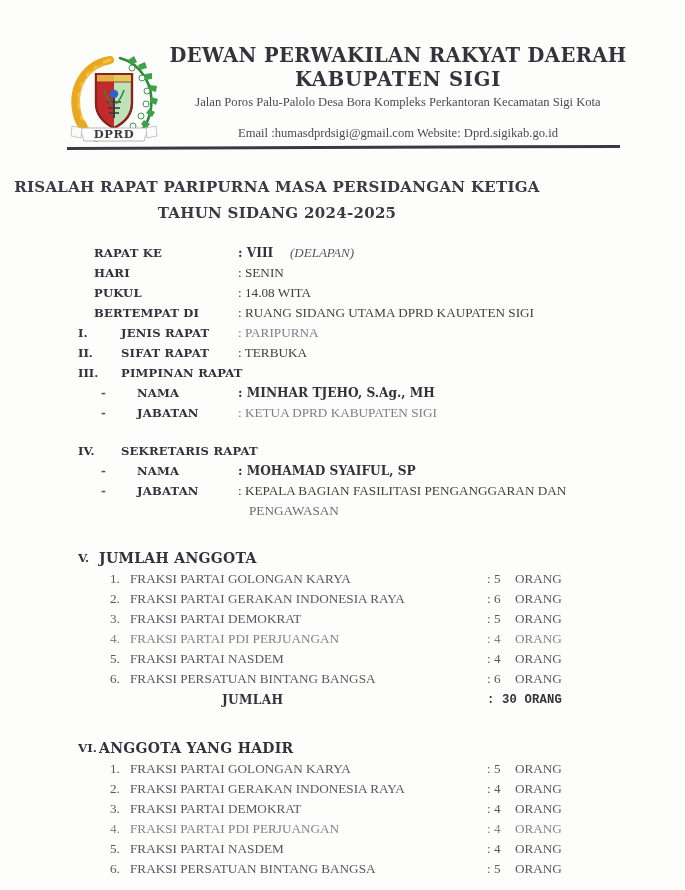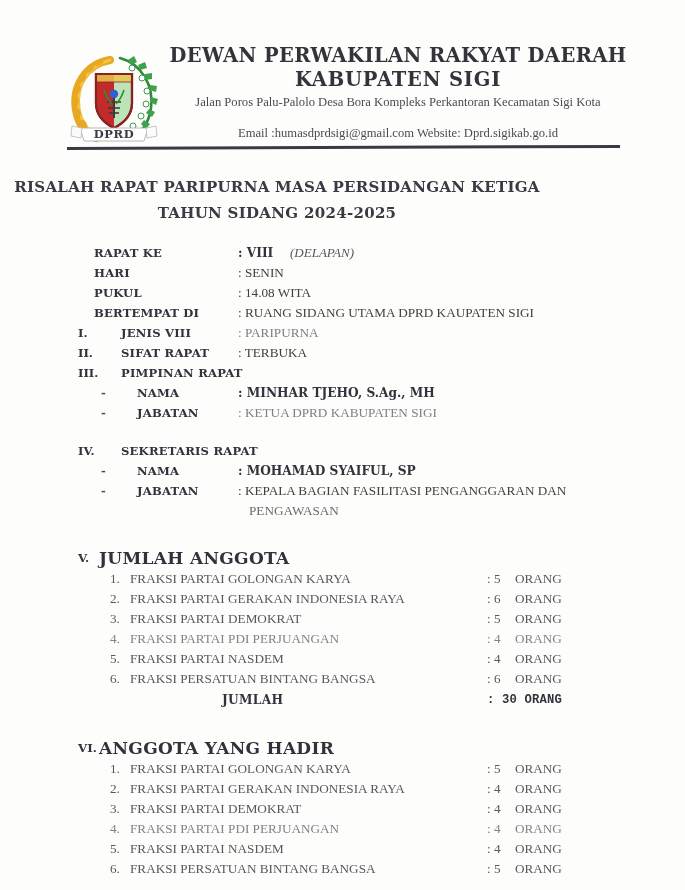--- a/index.html
+++ b/index.html
@@ -175,21 +175,21 @@
     font-family: "DejaVu Serif", serif;
     font-weight: bold;
     font-size: 11.8px;
     color: #32323c;
   }
   .sec-title {
     position: absolute;
     left: 99px;
     font-family: "DejaVu Serif", serif;
     font-weight: bold;
-    font-size: 17px;
+    font-size: 14px;
     letter-spacing: 0.3px;
     color: #32323c;
   }
 
   
   .fr-row {
     position: relative;
     height: 20px;
     line-height: 20px;
     white-space: nowrap;
@@ -359,21 +359,21 @@
       <span class="lbl">PUKUL</span>
       <span class="val"><span>:</span> <span>14.08  WITA</span></span>
     </div>
     <div class="row">
       <span class="lbl">BERTEMPAT DI</span>
       <span class="val"><span>:</span> <span>RUANG SIDANG UTAMA DPRD KAUPATEN SIGI</span></span>
     </div>
 
     <div class="row">
       <span class="rn">I.</span>
-      <span class="lbl after-rn">JENIS VIII</span>
+      <span class="lbl after-rn">JENIS RAPAT</span>
       <span class="val faded"><span>:</span> <span>PARIPURNA</span></span>
     </div>
 
     <div class="row">
       <span class="rn">II.</span>
       <span class="lbl after-rn">SIFAT RAPAT</span>
       <span class="val"><span>:</span> <span>TERBUKA</span></span>
     </div>
 
     <div class="row">

